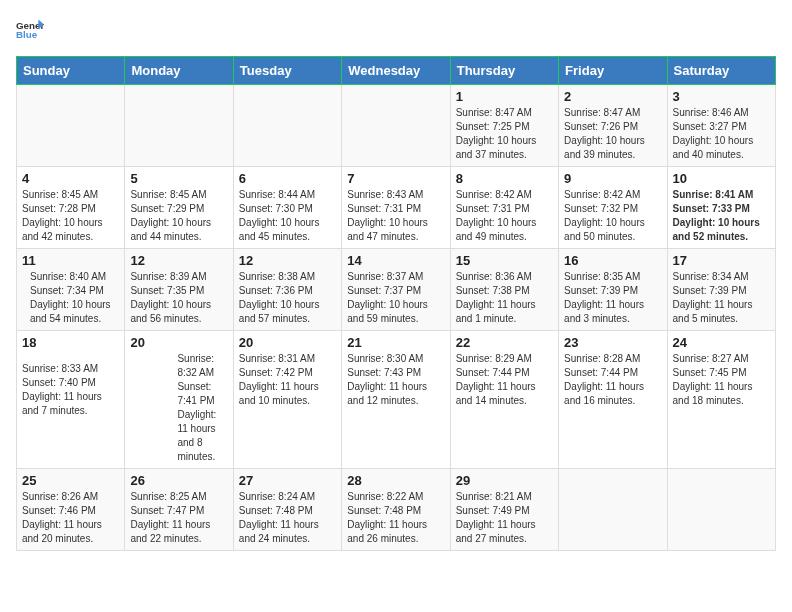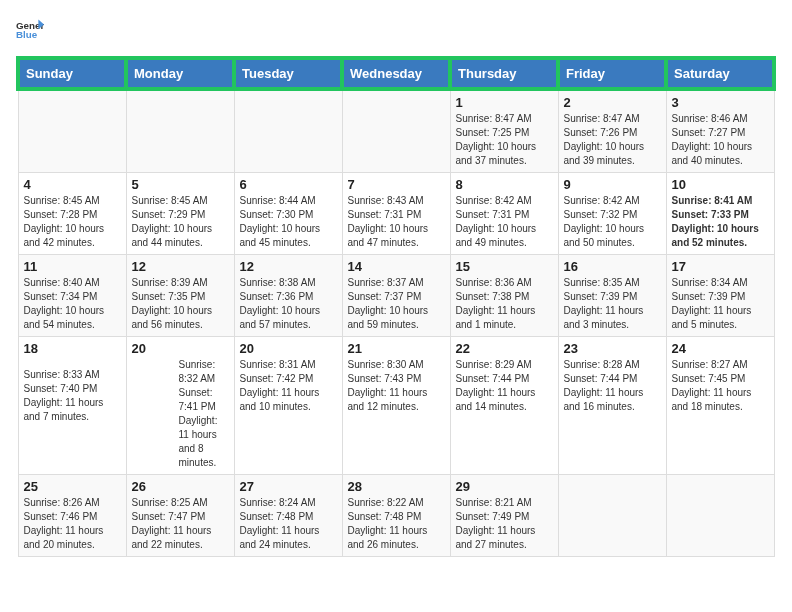--- a/index.html
+++ b/index.html
@@ -43,21 +43,21 @@
       border-collapse: collapse;
       border: 1px solid #ccc;
     }
     .calendar th {
       background-color: #3a7abf;
       color: #fff;
       font-size: 13px;
       font-weight: bold;
       padding: 6px 6px;
       text-align: left;
-      border: 4px solid #22c55e;
+      border: 1px solid #22c55e;
     }
     .calendar td {
       vertical-align: top;
       border: 1px solid #ddd;
       padding: 4px 5px;
       width: calc(100% / 7);
       min-height: 80px;
       font-size: 10.5px;
       color: #333;
       background: #fff;
@@ -133,21 +133,21 @@
         <td>
           <span class="day-number">2</span>
           <div class="day-info" style="white-space: pre-line;">Sunrise: 8:47 AM
 Sunset: 7:26 PM
 Daylight: 10 hours
 and 39 minutes.</div>
         </td>
         <td>
           <span class="day-number">3</span>
           <div class="day-info" style="white-space: pre-line;">Sunrise: 8:46 AM
-Sunset: 7:27 PM
+Sunset: 3:27 PM
 Daylight: 10 hours
 and 40 minutes.</div>
         </td>
       </tr>
       <tr>
         <td>
           <span class="day-number">4</span>
           <div class="day-info" style="white-space: pre-line;">Sunrise: 8:45 AM
 Sunset: 7:28 PM
 Daylight: 10 hours
@@ -192,21 +192,21 @@
           <span class="day-number">10</span>
           <div class="day-info" style="white-space: pre-line; font-weight: bold;">Sunrise: 8:41 AM
 Sunset: 7:33 PM
 Daylight: 10 hours
 and 52 minutes.</div>
         </td>
       </tr>
       <tr>
         <td>
           <span class="day-number">11</span>
-          <div class="day-info" style="white-space: pre-line;">Sunrise: 8:40 AM
+          <div class="day-info" style="white-space: pre-line; margin-left: 8px;">Sunrise: 8:40 AM
 Sunset: 7:34 PM
 Daylight: 10 hours
 and 54 minutes.</div>
         </td>
         <td>
           <span class="day-number">12</span>
           <div class="day-info" style="white-space: pre-line;">Sunrise: 8:39 AM
 Sunset: 7:35 PM
 Daylight: 10 hours
 and 56 minutes.</div>

